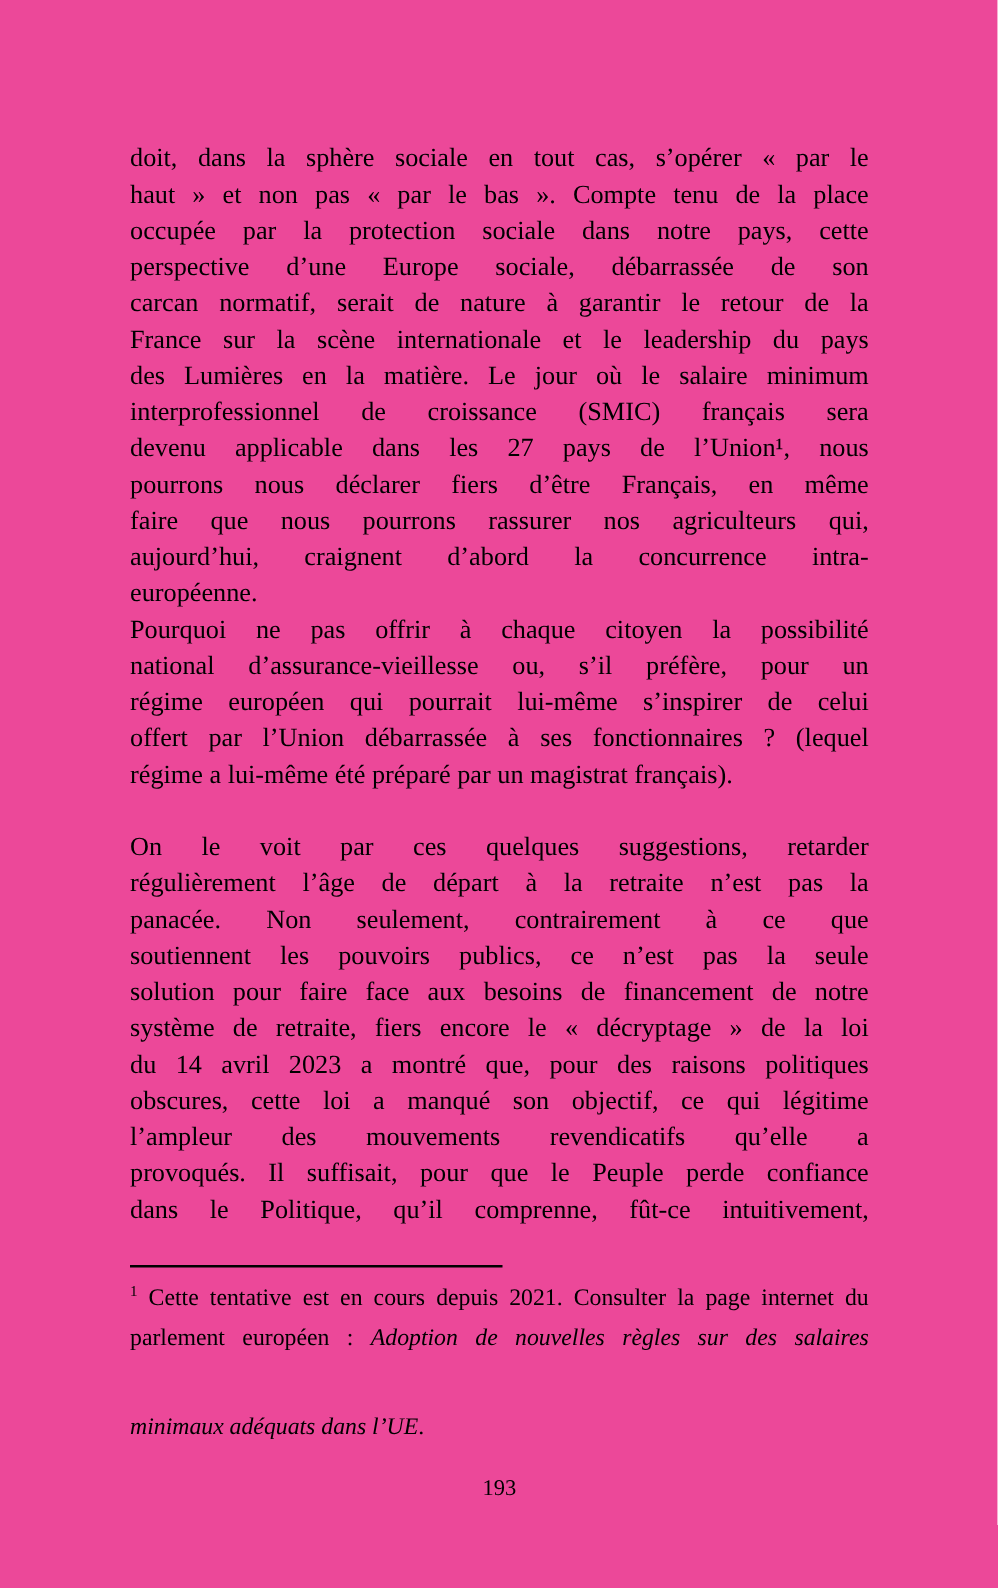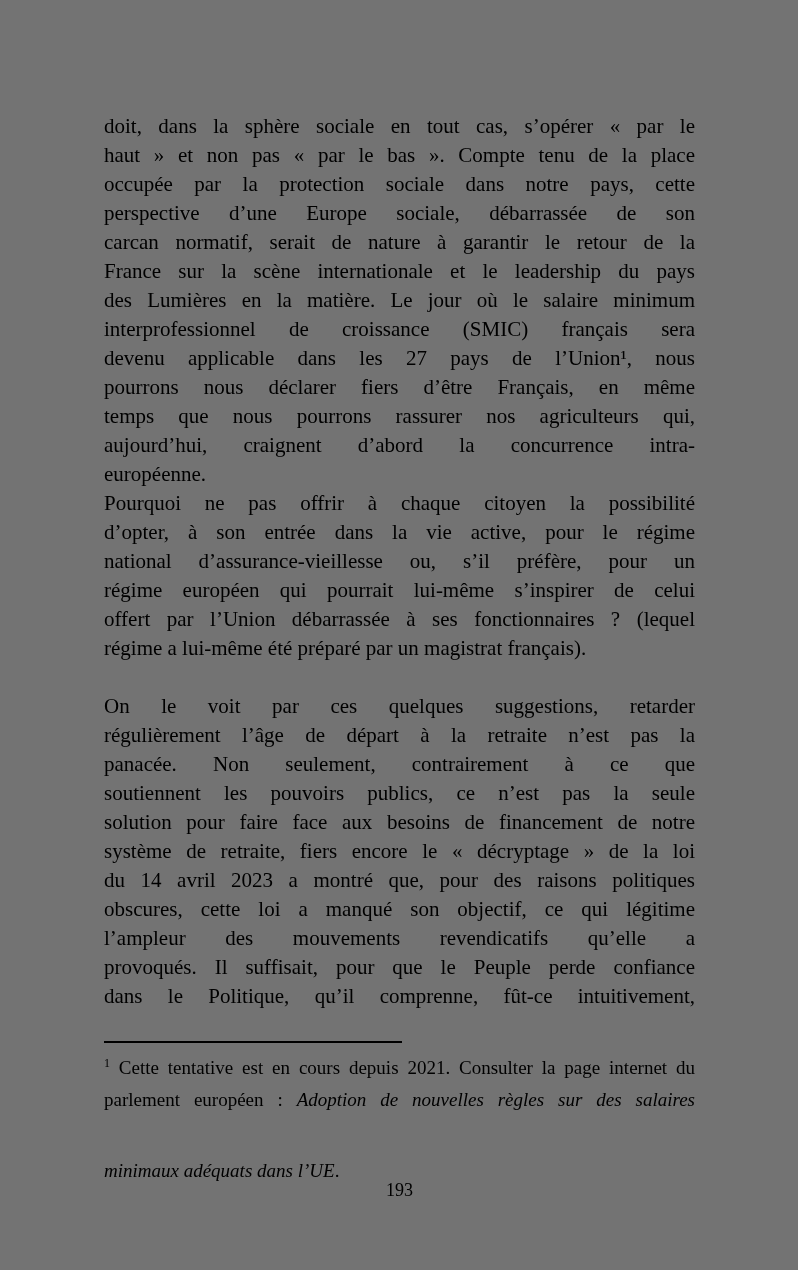--- a/index.html
+++ b/index.html
@@ -4,21 +4,21 @@
 <style>
   html, body {
     margin: 0;
     padding: 0;
     background: #ffffff;
   }
   .page {
     position: relative;
     width: 798px;
     height: 1270px;
-    background: #737373;
+    background: #ec4899;
     color: #000000;
     font-family: "Liberation Serif", "DejaVu Serif", serif;
     overflow: hidden;
   }
   .text-block {
     position: absolute;
     left: 104px;
     top: 112px;
     width: 591px;
   }
@@ -86,27 +86,26 @@
           <div class="line">doit, dans la sphère sociale en tout cas, s’opérer « par le</div>
           <div class="line">haut » et non pas « par le bas ». Compte tenu de la place</div>
           <div class="line">occupée par la protection sociale dans notre pays, cette</div>
           <div class="line">perspective d’une Europe sociale, débarrassée de son</div>
           <div class="line">carcan normatif, serait de nature à garantir le retour de la</div>
           <div class="line">France sur la scène internationale et le leadership du pays</div>
           <div class="line">des Lumières en la matière. Le jour où le salaire minimum</div>
           <div class="line">interprofessionnel de croissance (SMIC) français sera</div>
           <div class="line">devenu applicable dans les 27 pays de l’Union¹, nous</div>
           <div class="line">pourrons nous déclarer fiers d’être Français, en même</div>
-          <div class="line">temps que nous pourrons rassurer nos agriculteurs qui,</div>
+          <div class="line">faire que nous pourrons rassurer nos agriculteurs qui,</div>
           <div class="line">aujourd’hui, craignent d’abord la concurrence intra-</div>
           <div class="line last-left">européenne.</div>
         </div>
         <div class="para">
           <div class="line">Pourquoi ne pas offrir à chaque citoyen la possibilité</div>
-          <div class="line">d’opter, à son entrée dans la vie active, pour le régime</div>
           <div class="line">national d’assurance-vieillesse ou, s’il préfère, pour un</div>
           <div class="line">régime européen qui pourrait lui-même s’inspirer de celui</div>
           <div class="line">offert par l’Union débarrassée à ses fonctionnaires ? (lequel</div>
           <div class="line last-left">régime a lui-même été préparé par un magistrat français).</div>
         </div>
         <div class="para space-before">
           <div class="line">On le voit par ces quelques suggestions, retarder</div>
           <div class="line">régulièrement l’âge de départ à la retraite n’est pas la</div>
           <div class="line">panacée. Non seulement, contrairement à ce que</div>
           <div class="line">soutiennent les pouvoirs publics, ce n’est pas la seule</div>

